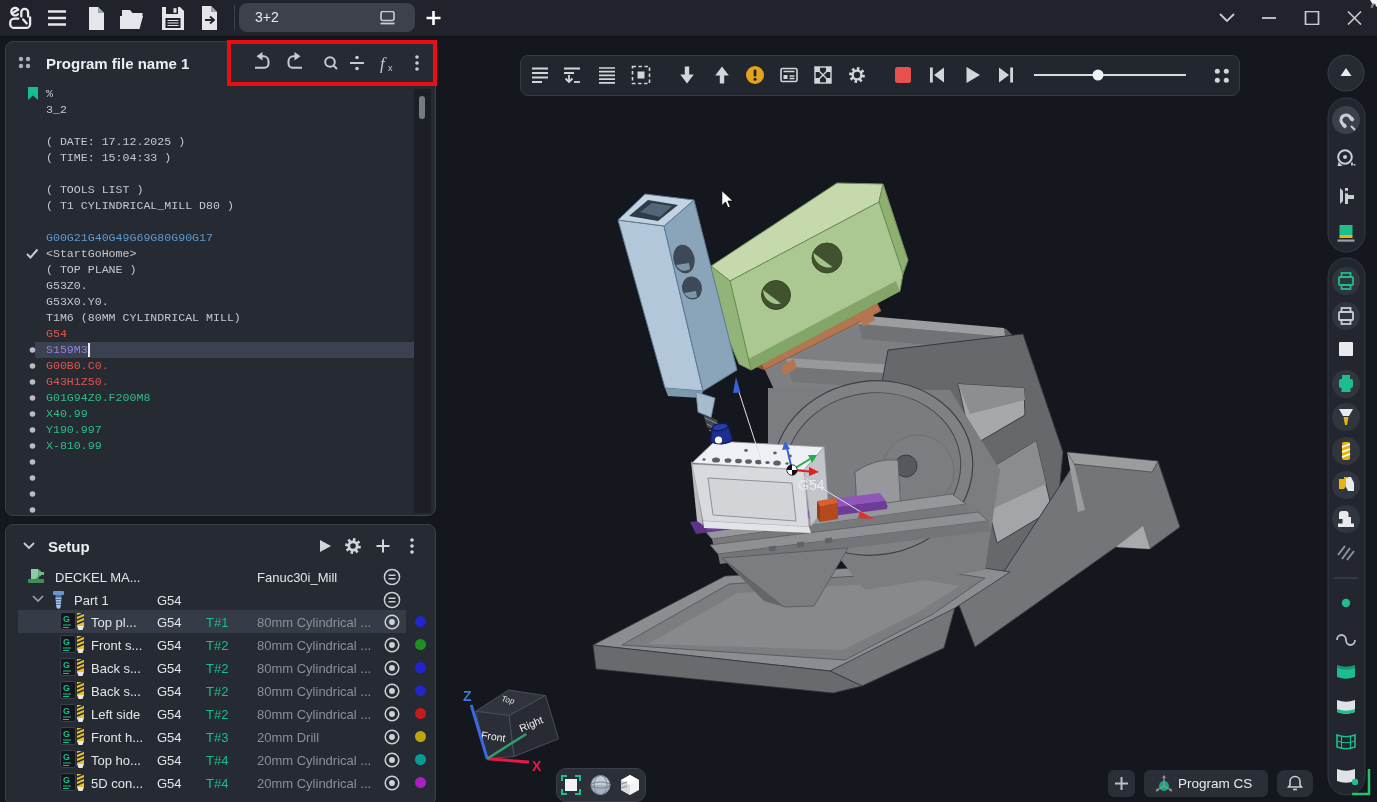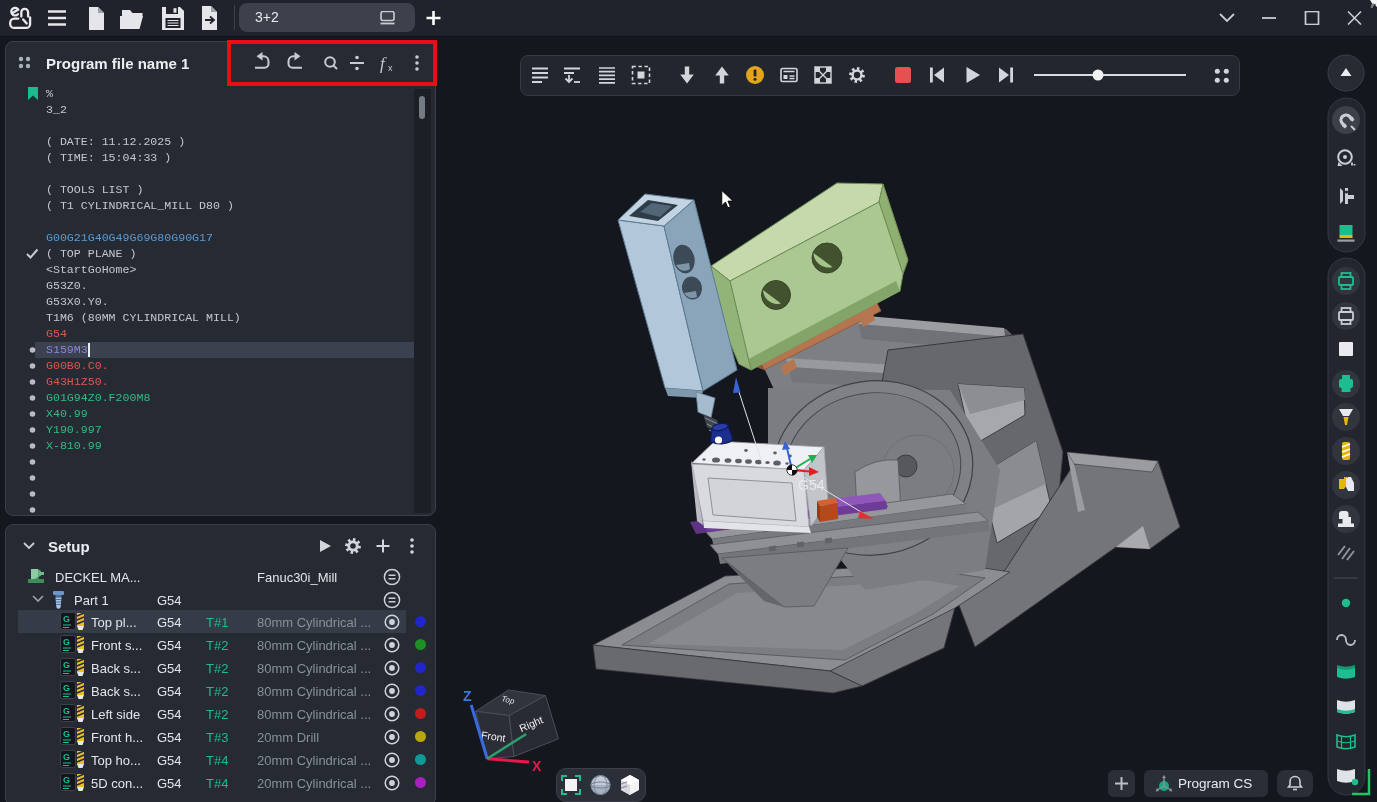--- a/index.html
+++ b/index.html
@@ -204,29 +204,29 @@
 <text x="382" y="29" font-family="Liberation Sans" font-size="9" fill="#c6cad1">x</text>
 <circle cx="411" cy="15" r="1.8" fill="#c6cad1"></circle>
 <circle cx="411" cy="21" r="1.8" fill="#c6cad1"></circle>
 <circle cx="411" cy="27" r="1.8" fill="#c6cad1"></circle>
 </svg>
 <div style="position:absolute;left:40px;top:13px;font-size:15px;font-weight:bold;color:#eceef1">Program file name 1</div>
 <div class="code">
       <div class="cmt">%</div>
       <div class="cmt">3_2</div>
       <div></div>
-      <div class="cmt">( DATE: 11.12.2025 )</div>
+      <div class="cmt">( DATE: 17.12.2025 )</div>
       <div class="cmt">( TIME: 15:04:33 )</div>
       <div></div>
       <div class="cmt">( TOOLS LIST )</div>
       <div class="cmt">( T1 CYLINDRICAL_MILL D80 )</div>
       <div></div>
       <div class="blu">G00G21G40G49G69G80G90G17</div>
+      <div class="cmt">&lt;StartGoHome&gt;</div>
       <div class="cmt">( TOP PLANE )</div>
-      <div class="cmt">&lt;StartGoHome&gt;</div>
       <div class="cmt">G53Z0.</div>
       <div class="cmt">G53X0.Y0.</div>
       <div class="cmt">T1M6 (80MM CYLINDRICAL MILL)</div>
       <div class="red">G54</div>
       <div class="sel">S159M3<span class="caret"></span></div>
       <div class="red">G00B0.C0.</div>
       <div class="red">G43H1Z50.</div>
       <div class="grn">G01G94Z0.F200M8</div>
       <div class="grn">X40.99</div>
       <div class="grn">Y190.997</div>

